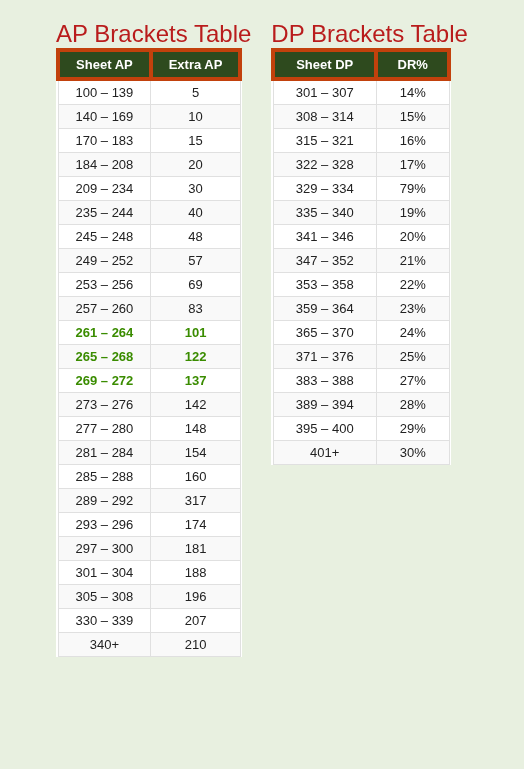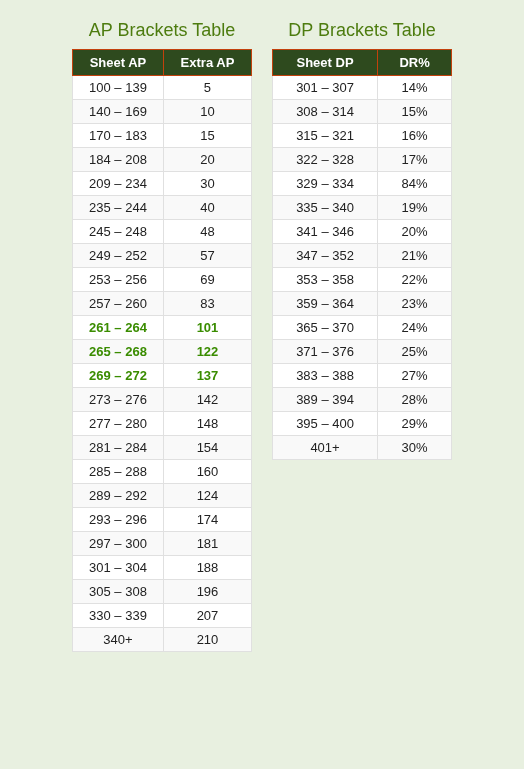--- a/index.html
+++ b/index.html
@@ -17,37 +17,36 @@
       display: flex;
       gap: 20px;
       background: #e8f0e0;
       padding: 10px;
     }
     .table-section {
       background: #e8f0e0;
     }
     .table-title {
       text-align: center;
-      font-size: 18px;
+      font-size: 24px;
       font-weight: normal;
-      margin-bottom: 8px;
-      color: #4d7c0f;
+      color: #b91c1c;
     }
     table {
       border-collapse: collapse;
       background: white;
       min-width: 180px;
     }
     thead tr th {
       background: #2e4a1e;
       color: white;
       font-weight: bold;
       padding: 5px 16px;
       text-align: center;
-      border: 1px solid #c2410c;
+      border: 4px solid #c2410c;
     }
     tbody tr td {
       padding: 4px 12px;
       text-align: center;
       border: 1px solid #e0e0e0;
       color: #222;
     }
     tbody tr:nth-child(even) td {
       background: #f9f9f9;
     }
@@ -138,21 +137,21 @@
           <tr>
             <td>281 – 284</td>
             <td>154</td>
           </tr>
           <tr>
             <td>285 – 288</td>
             <td>160</td>
           </tr>
           <tr>
             <td>289 – 292</td>
-            <td>124</td>
+            <td>317</td>
           </tr>
           <tr>
             <td>293 – 296</td>
             <td>174</td>
           </tr>
           <tr>
             <td>297 – 300</td>
             <td>181</td>
           </tr>
           <tr>
@@ -196,21 +195,21 @@
           <tr>
             <td>315 – 321</td>
             <td>16%</td>
           </tr>
           <tr>
             <td>322 – 328</td>
             <td>17%</td>
           </tr>
           <tr>
             <td>329 – 334</td>
-            <td>84%</td>
+            <td>79%</td>
           </tr>
           <tr>
             <td>335 – 340</td>
             <td>19%</td>
           </tr>
           <tr>
             <td>341 – 346</td>
             <td>20%</td>
           </tr>
           <tr>

